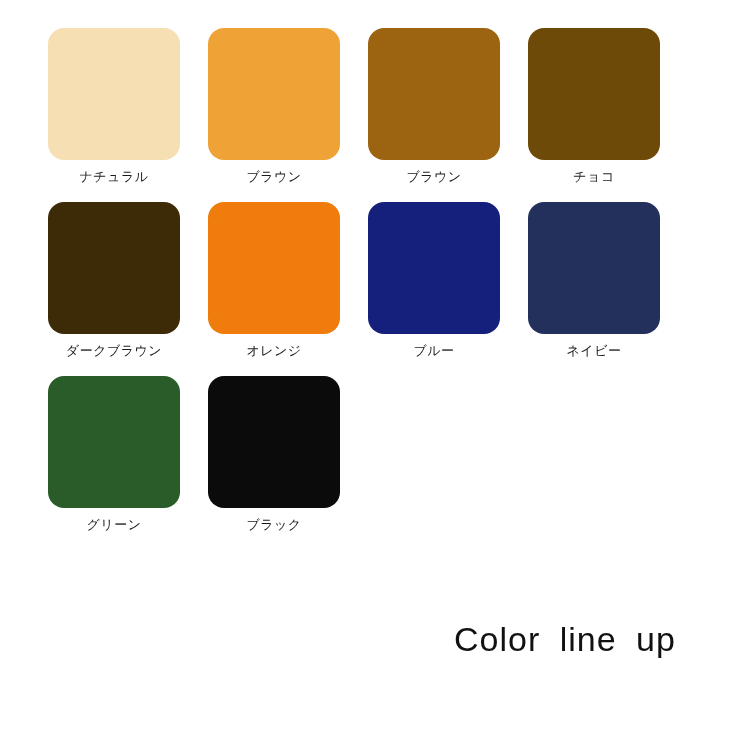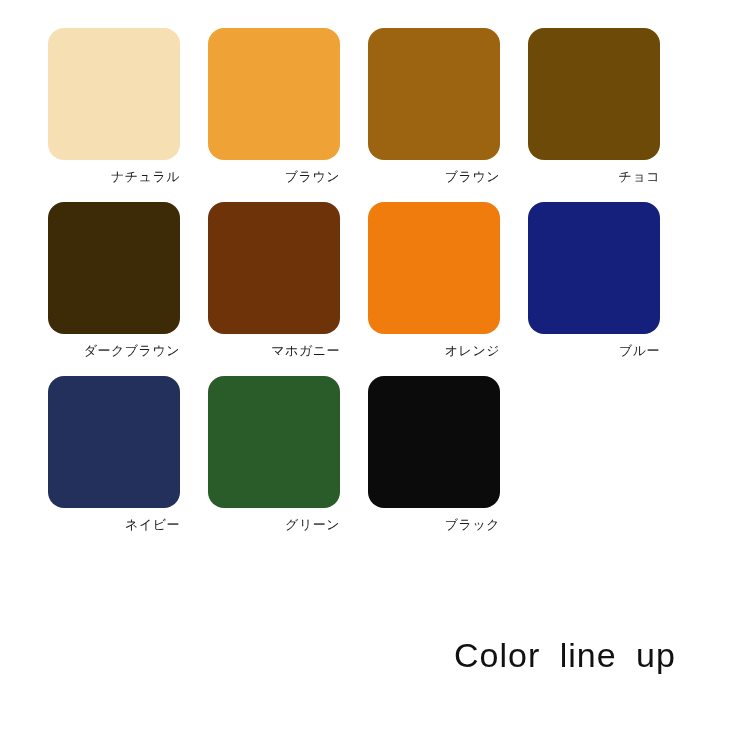--- a/index.html
+++ b/index.html
@@ -27,42 +27,42 @@
     width: 638px;
     display: grid;
     grid-template-columns: repeat(4, 132px);
     column-gap: 28px;
     row-gap: 17px;
   }
   .swatch-cell {
     width: 132px;
     display: flex;
     flex-direction: column;
-    align-items: flex-end;
+    align-items: center;
   }
   .swatch-chip {
     width: 132px;
     height: 132px;
     border-radius: 16px;
     box-sizing: border-box;
   }
   .swatch-label {
     margin-top: 9px;
     font-size: 13px;
     line-height: 16px;
     color: #1a1a1a;
     letter-spacing: 0.5px;
     font-family: "DejaVu Sans", "Liberation Sans", sans-serif;
     text-align: center;
     white-space: nowrap;
   }
   #title-wrap {
     position: absolute;
     left: 440px;
-    top: 636px;
+    top: 620px;
     width: 250px;
     text-align: center;
   }
   #palette-title {
     font-size: 34px;
     line-height: 38px;
     font-weight: 400;
     color: #111111;
     letter-spacing: 1px;
     word-spacing: 9px;
@@ -90,24 +90,20 @@
       </div>
       <div class="swatch-cell">
         <div class="swatch-chip" style="background: rgb(110, 74, 8);"></div>
         <div class="swatch-label">チョコ</div>
       </div>
       <div class="swatch-cell">
         <div class="swatch-chip" style="background: rgb(61, 42, 7);"></div>
         <div class="swatch-label">ダークブラウン</div>
       </div>
       <div class="swatch-cell">
-        <div class="swatch-chip" style="background: rgb(110, 51, 9);"></div>
-        <div class="swatch-label">マホガニー</div>
-      </div>
-      <div class="swatch-cell">
         <div class="swatch-chip" style="background: rgb(239, 124, 12);"></div>
         <div class="swatch-label">オレンジ</div>
       </div>
       <div class="swatch-cell">
         <div class="swatch-chip" style="background: rgb(20, 32, 124);"></div>
         <div class="swatch-label">ブルー</div>
       </div>
       <div class="swatch-cell">
         <div class="swatch-chip" style="background: rgb(35, 48, 92);"></div>
         <div class="swatch-label">ネイビー</div>

